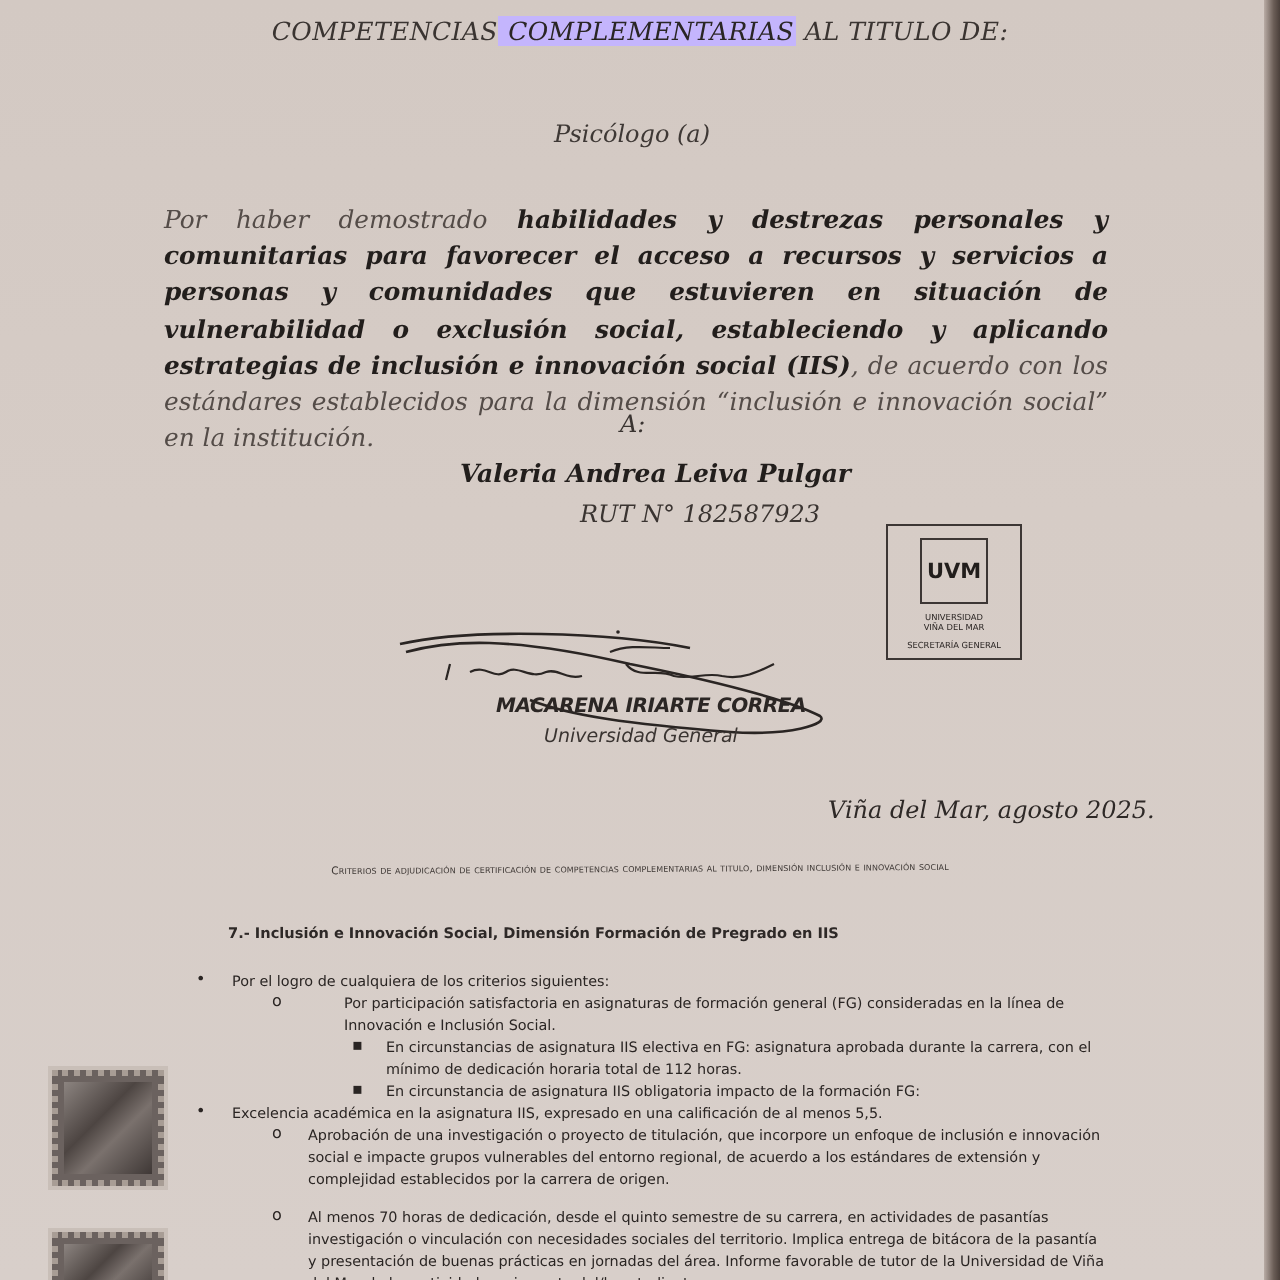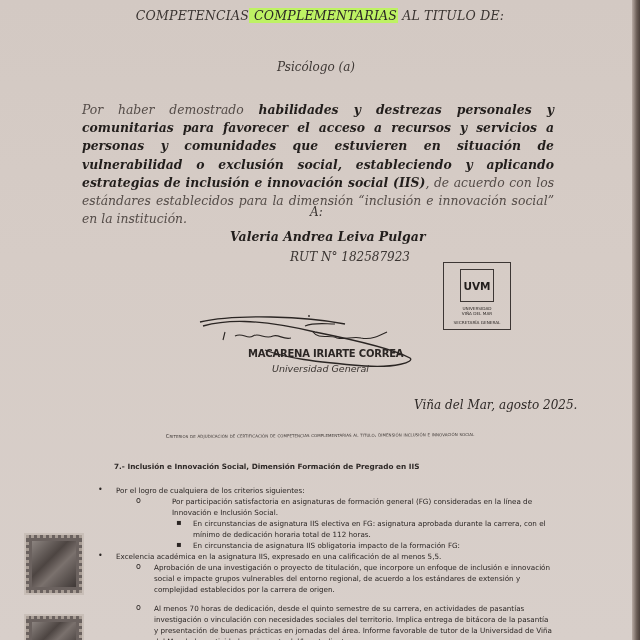--- a/index.html
+++ b/index.html
@@ -12,21 +12,21 @@
   .page-edge {
     position: absolute; top: 0; right: 0; width: 8px; height: 640px;
     background: linear-gradient(90deg, #b9aca5 0%, #6b5e57 60%, #4a3f3a 100%);
   }
   .abs { position: absolute; }
   .heading {
     top: 8px; left: 0; width: 640px; text-align: center;
     font-family: "DejaVu Serif", serif; font-style: italic;
     font-size: 12.5px; letter-spacing: 0.2px; color: #3a3431;
   }
-  .heading .hl { background: #bef264; color: #2a2625; padding: 0 1px; }
+  .heading .hl { background: #c4b5fd; color: #2a2625; padding: 0 1px; }
   .degree {
     top: 60px; left: 0; width: 632px; text-align: center;
     font-style: italic; font-size: 12px; color: #3e3835;
   }
   .statement {
     top: 101px; left: 82px; width: 472px;
     font-size: 12.4px; line-height: 18.2px; font-style: italic;
     text-align: justify; color: #544c48;
   }
   .statement b { color: #221e1c; font-weight: bold; }
@@ -49,21 +49,21 @@
     border: 1.5px solid #3c3634; box-sizing: border-box;
     display: flex; align-items: center; justify-content: center;
     font-family: "DejaVu Sans", sans-serif; font-weight: bold; font-size: 10.5px; color: #221e1c;
   }
   .seal .sub {
     position: absolute; left: 0; width: 100%; text-align: center;
     font-family: "DejaVu Sans", sans-serif; font-size: 4.2px; line-height: 5px; color: #2a2523;
   }
   .signature { top: 310px; left: 195px; width: 225px; height: 60px; }
   .signer-name {
-    top: 348px; left: 248px; font-family: "DejaVu Sans", sans-serif; 
+    top: 348px; left: 248px; font-family: "DejaVu Sans", sans-serif; font-style: italic;
     font-weight: bold; font-size: 10px; color: #2b2624; letter-spacing: -0.2px;
   }
   .signer-role {
     top: 363px; left: 272px; font-family: "DejaVu Sans", sans-serif; font-style: italic;
     font-size: 9.5px; color: #3a3431;
   }
   .place-date {
     top: 398px; left: 414px; font-style: italic; font-size: 12px; color: #2e2927;
   }
   .criteria-title {

